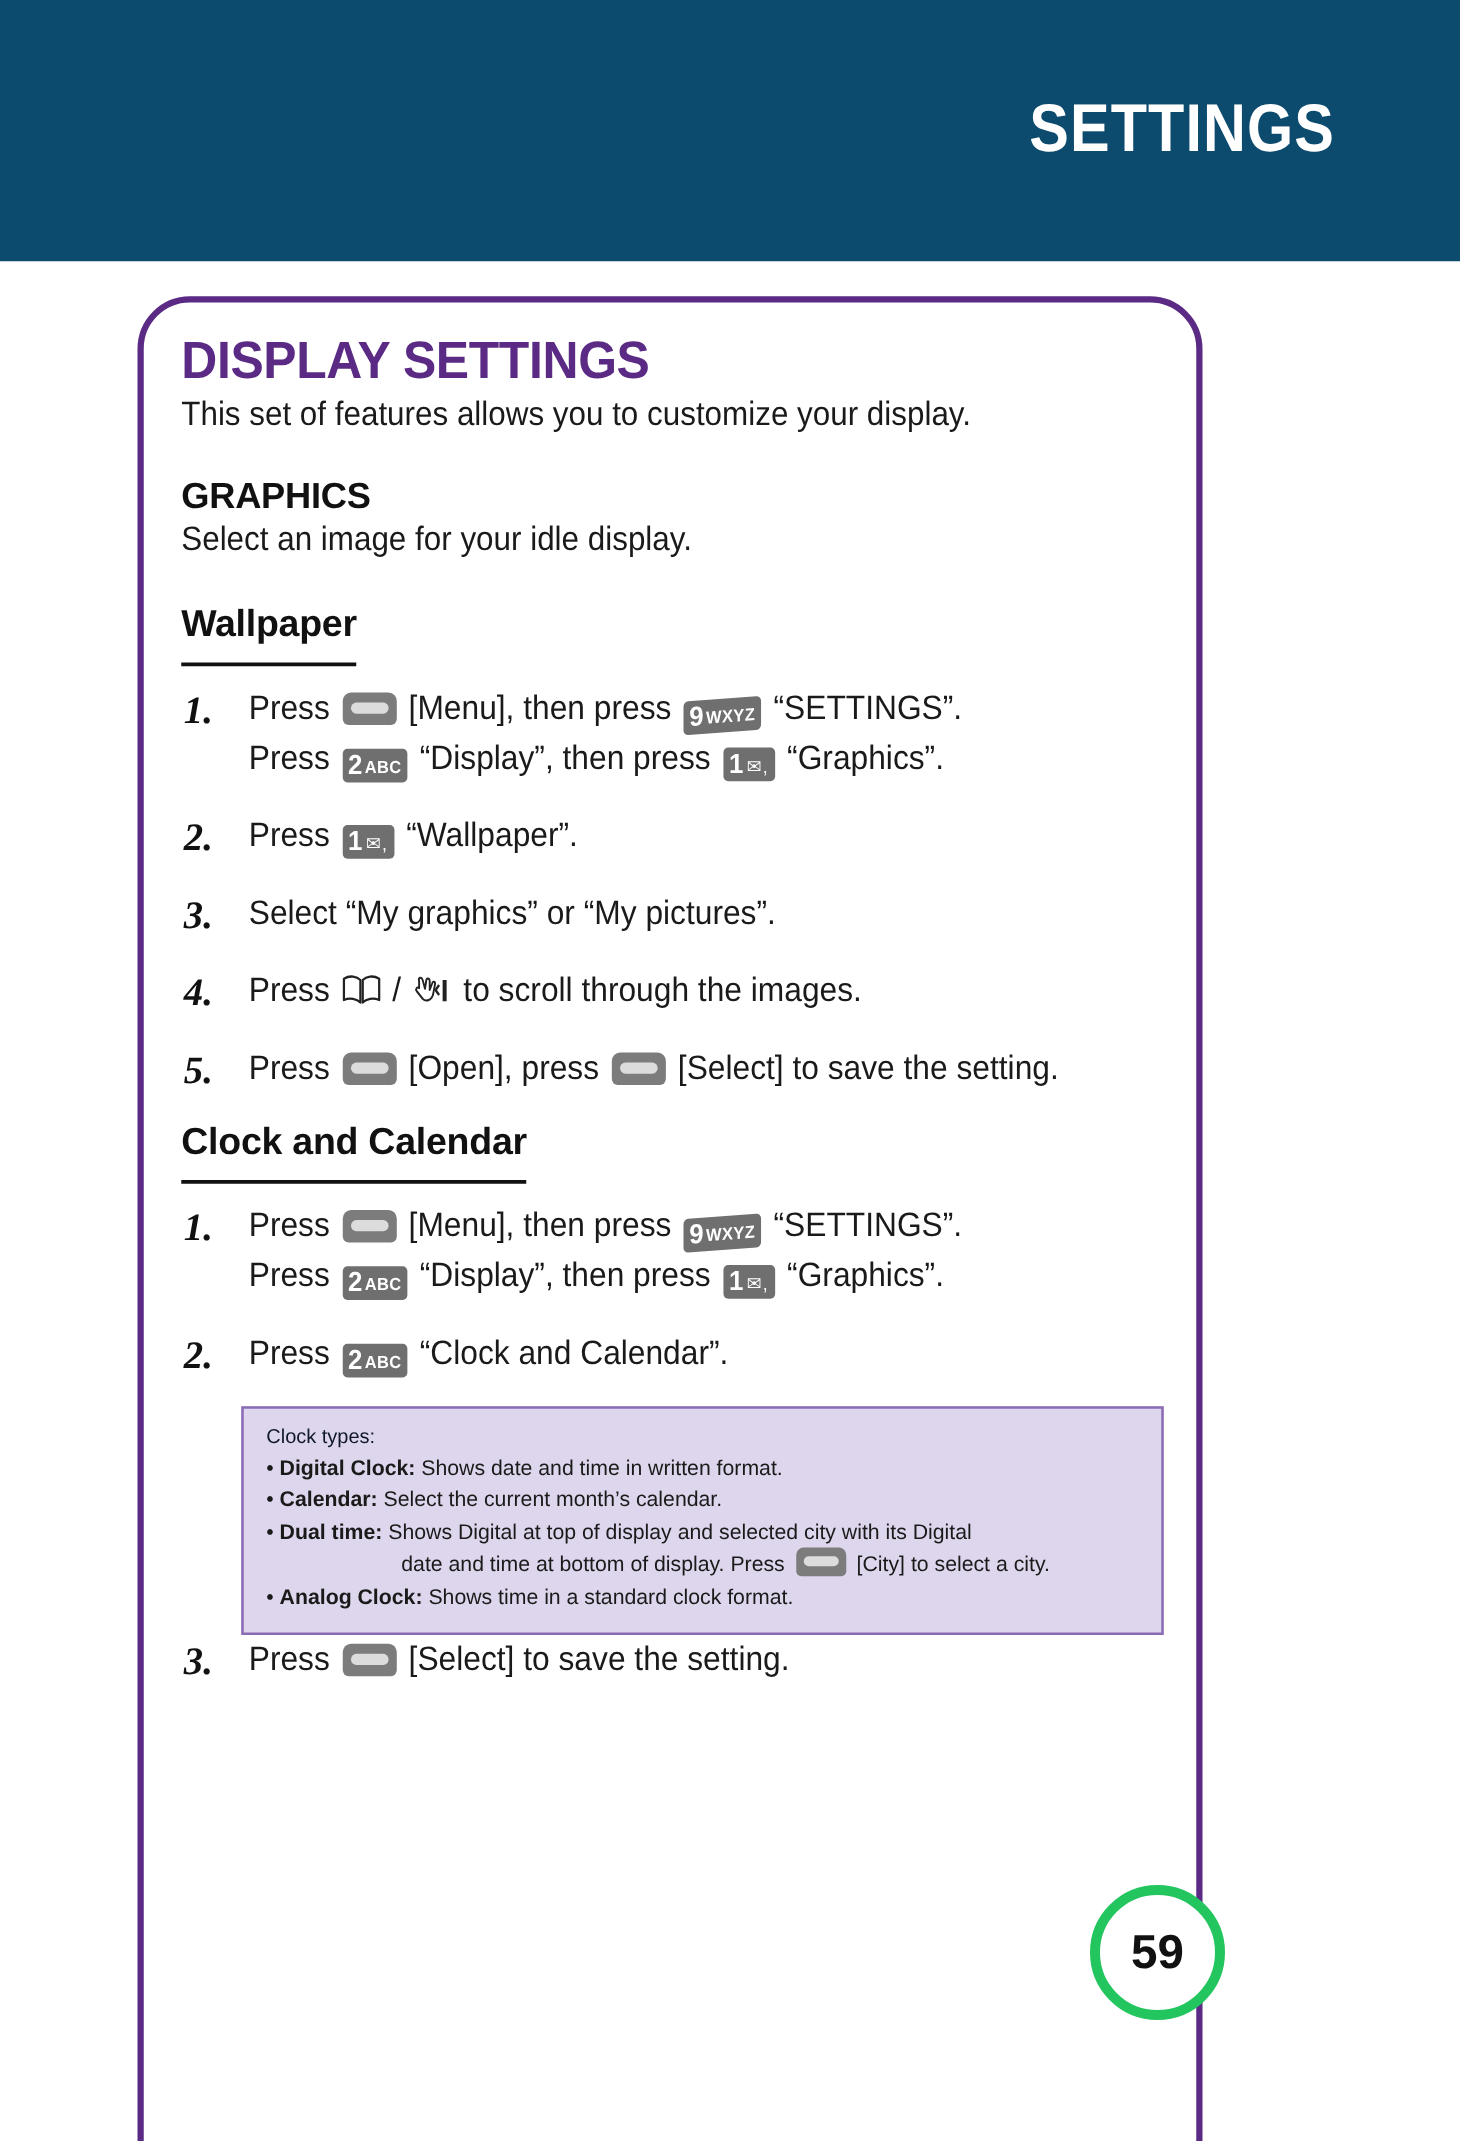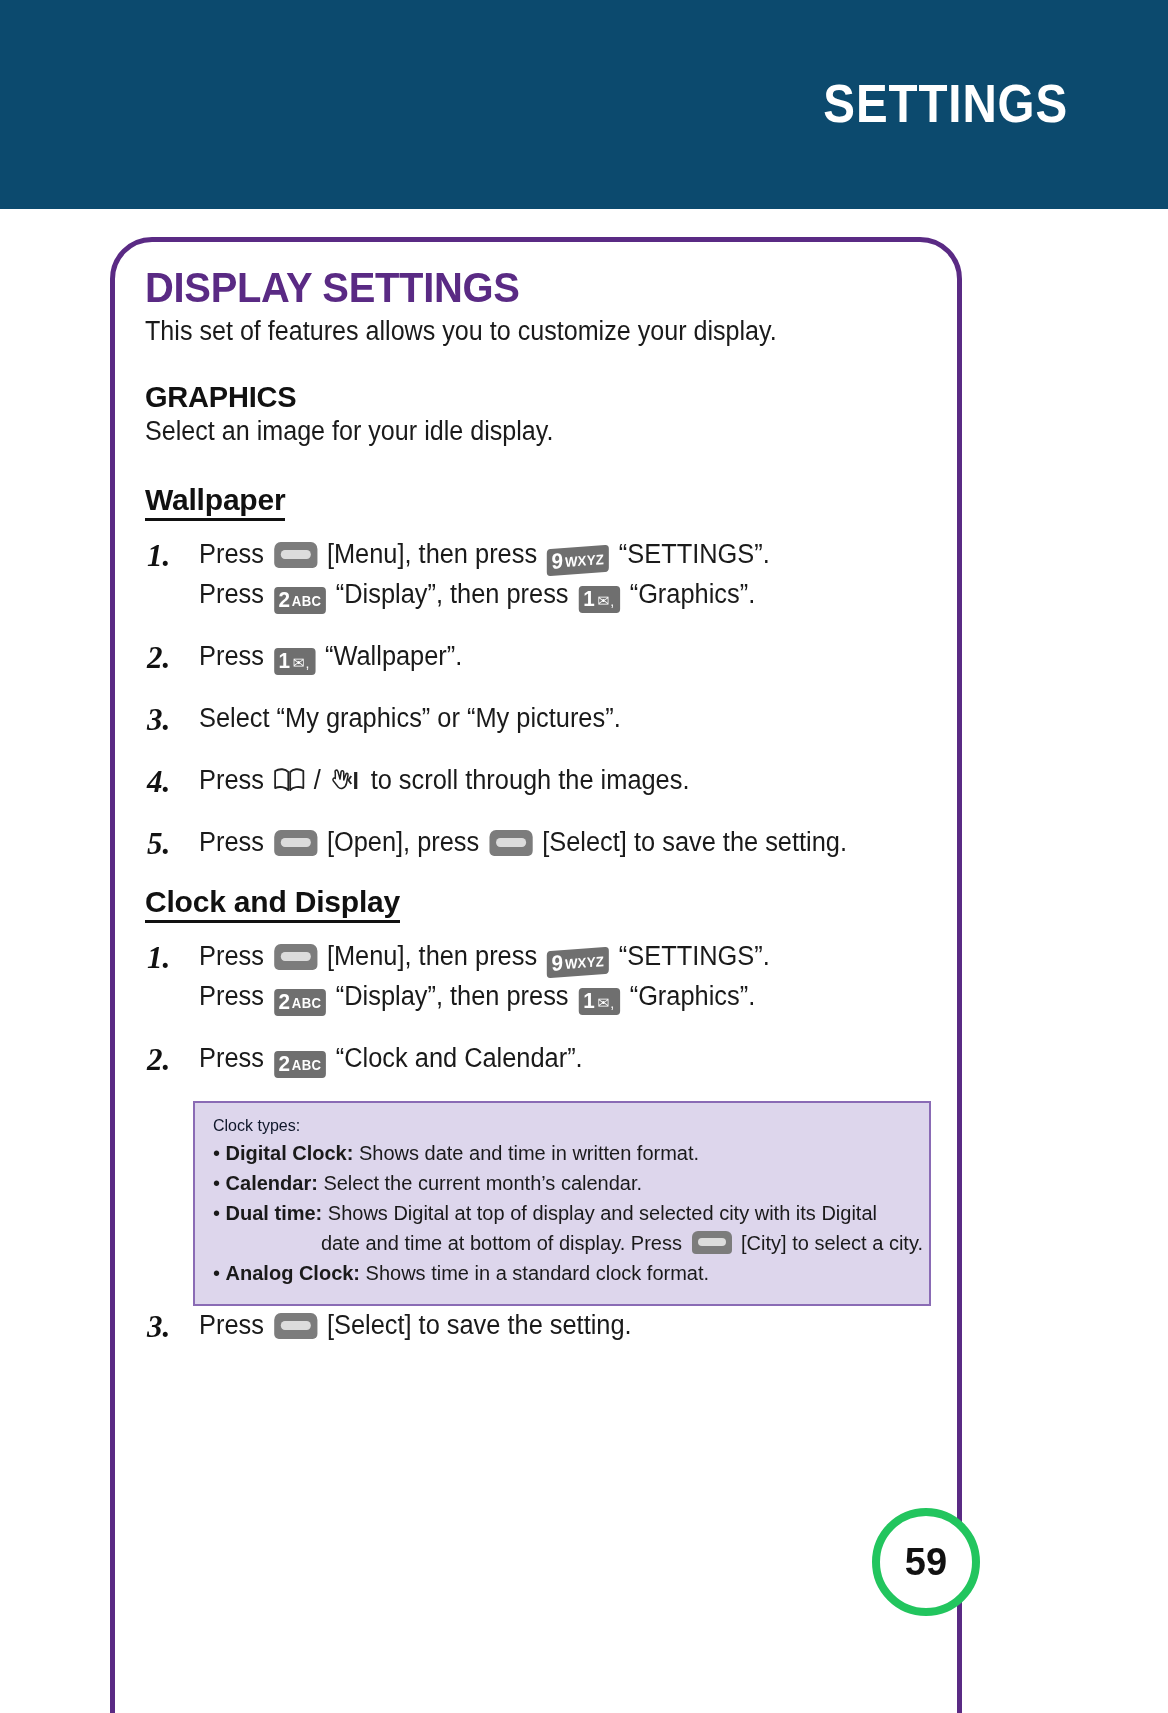--- a/index.html
+++ b/index.html
@@ -89,21 +89,21 @@
     transform: scaleX(0.93);
     transform-origin: left center;
   }
   .h3 {
     font-size: 30px;
     font-weight: bold;
     color: #111111;
     margin: 0 0 6px 0;
     display: inline-block;
     border-bottom: 3px solid #111111;
-    padding-bottom: 1px;
+    padding-bottom: 13px;
     letter-spacing: -0.2px;
     text-align: center;
   }
   .h3-wrap { margin-bottom: 8px; }
 
   
   ol.steps {
     list-style: none;
     margin: 0 0 0 0;
     padding: 0;
@@ -216,21 +216,21 @@
     font-size: 16px;
     color: #0f172a;
     margin-bottom: 3px;
   }
   .notebox ul {
     list-style: none;
     margin: 0;
     padding: 0;
   }
   .notebox ul li {
-    font-size: 20px;
+    font-size: 17px;
     color: #1a1a1a;
     line-height: 1.5;
     white-space: nowrap;
   }
   .notebox ul li b { font-weight: bold; }
   .nb-cont {
     display: block;
     padding-left: 108px;
     white-space: nowrap;
   }
@@ -358,21 +358,21 @@
           <span>Press</span>
           <span class="key softkey"></span>
           <span>[Open], press</span>
           <span class="key softkey"></span>
           <span>[Select] to save the setting.</span>
         </span>
       </li>
     </ol>
 
     <div class="h3-wrap" style="margin-top:16px;">
-      <span class="h3">Clock and Display</span>
+      <span class="h3">Clock and Calendar</span>
     </div>
 
     <ol class="steps">
 
       <li>
         <span class="num">1.</span>
         <span class="ln">
           <span>Press</span>
           <span class="key softkey"></span>
           <span>[Menu], then press</span>

